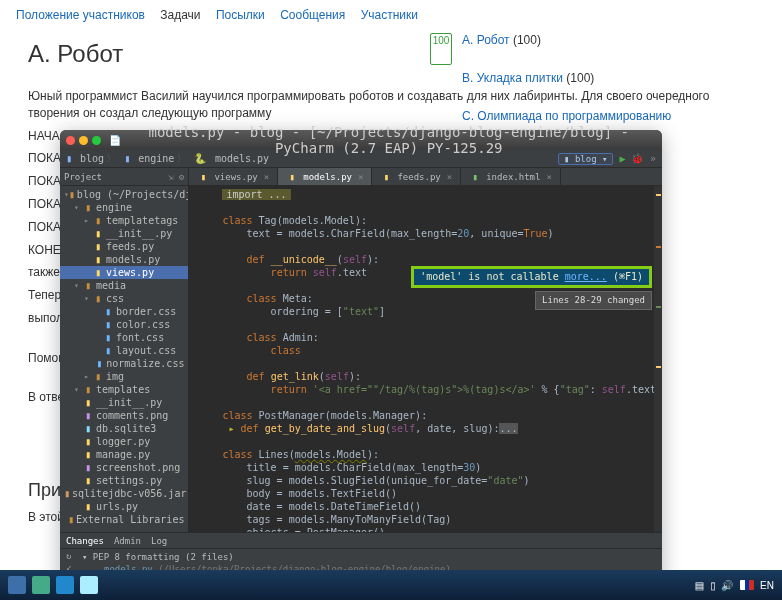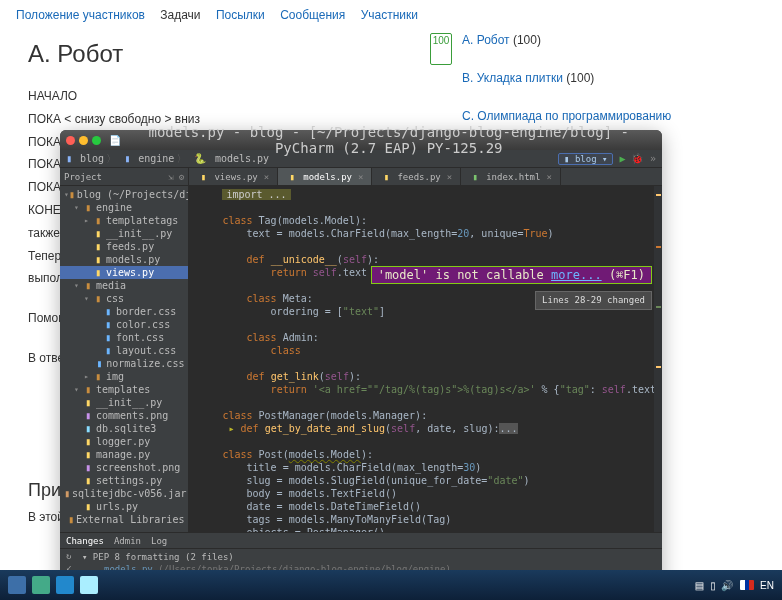--- a/index.html
+++ b/index.html
@@ -47,21 +47,21 @@
 .editor-area { flex: 1; background: #2b2b2b; display: flex; flex-direction: column; position: relative; }
 .tabbar { height: 18px; background: #3c3f41; display: flex; align-items: flex-end; border-bottom: 1px solid #2b2b2b; }
 .tab { height: 17px; padding: 0 8px; display: flex; align-items: center; font-size: 9px; color: #bbb; background: #3c3f41; border-right: 1px solid #2b2b2b; cursor: pointer; gap: 3px; }
 .tab.active { background: #515658; color: #fff; }
 .tab .x { color: #888; margin-left: 3px; }
 .code { flex: 1; overflow: hidden; padding: 2px 0 2px 33px; position: relative; font-size: 10px; line-height: 13px; }
 .gutter { position: absolute; left: 0; top: 2px; width: 20px; text-align: right; color: #606366; font-size: 9px; line-height: 13px; padding-right: 4px; }
 .code pre { color: #a9b7c6; }
 .kw { color: #cc7832; } .str { color: #6a8759; } .num { color: #6897bb; } .fn { color: #ffc66d; } .self { color: #94558d; } .param { color: #a9b7c6; } .dec { color: #bbb529; } .cls { color: #a9b7c6; }
 .warn-uline { text-decoration: underline wavy #808000; }
-.tooltip-box { position: absolute; right: 10px; top: 80px; background: #701a75; border: 1px solid #84cc16; color: #e8e8c8; font-size: 12px; padding: 2px 6px; line-height: 12px; }
+.tooltip-box { position: absolute; right: 10px; top: 80px; background: #0c4a6e; border: 3px solid #84cc16; color: #e8e8c8; font-size: 10px; padding: 2px 6px; line-height: 12px; }
 .tooltip-box a { color: #6cb6ff; text-decoration: underline; cursor: pointer; }
 .tooltip-box2 { position: absolute; right: 10px; top: 105px; background: #4a4a4a; border: 1px solid #666; color: #ddd; font-size: 9px; padding: 2px 6px; }
 .right-gutter { position: absolute; right: 0; top: 0; width: 8px; height: 100%; background: #313335; }
 .right-gutter .mark { position: absolute; right: 1px; width: 5px; height: 2px; }
 
 .changes-panel { height: 78px; background: #3c3f41; border-top: 1px solid #2b2b2b; font-size: 10px; }
 .changes-tabs { height: 16px; display: flex; align-items: center; padding: 0 6px; gap: 10px; color: #bbb; font-size: 9px; border-bottom: 1px solid #2b2b2b; }
 .changes-tabs .ct.active { color: #fff; }
 .changes-body { display: flex; height: 62px; }
 .changes-tools { width: 18px; background: #3c3f41; display: flex; flex-direction: column; align-items: center; gap: 2px; padding-top: 2px; }
@@ -84,20 +84,21 @@
   <a>Положение участников</a>
   <a class="active">Задачи</a>
   <a>Посылки</a>
   <a>Сообщения</a>
   <a>Участники</a>
 </div>
 
 <div class="main-content">
   <h1 class="task-title">A. Робот</h1>
   <div class="task-text">
+    <p>Юный программист Василий научился программировать роботов и создавать для них лабиринты. Для своего очередного творения он создал следующую программу</p>
     <p>НАЧАЛО</p>
     <p>ПОКА &lt; снизу свободно &gt; вниз</p>
     <p>ПОКА</p>
     <p>ПОКА</p>
     <p>ПОКА</p>
     <p>КОНЕЦ</p>
     <p>также [</p>
     <p>Тепер</p>
     <p>выпол</p>
     <br>
@@ -360,21 +361,21 @@
 
     <span class="kw">class</span> <span class="cls">Admin</span>:
         <span class="kw">class</span>
 
     <span class="kw">def</span> <span class="fn">get_link</span>(<span class="self">self</span>):
         <span class="kw">return</span> <span class="str">'&lt;a href=""/tag/%(tag)s"&gt;%(tag)s&lt;/a&gt;'</span> % {<span class="str">"tag"</span>: <span class="self">self</span>.text}
 
 <span class="kw">class</span> <span class="cls">PostManager</span>(models.Manager):
  <span class="dec">▸</span> <span class="kw">def</span> <span class="fn">get_by_date_and_slug</span>(<span class="self">self</span>, date, slug):<span style="background:#555">...</span>
 
-<span class="kw">class</span> <span class="cls">Post</span>(<span class="warn-uline">models.Model</span>):
+<span class="kw">class</span> <span class="cls">Lines</span>(<span class="warn-uline">models.Model</span>):
     title = models.CharField(<span class="param">max_length</span>=<span class="num">30</span>)
     slug = models.SlugField(<span class="param">unique_for_date</span>=<span class="str">"date"</span>)
     body = models.TextField()
     date = models.DateTimeField()
     tags = models.ManyToManyField(Tag)
     objects = PostManager()
 
      ():
          .title
 

